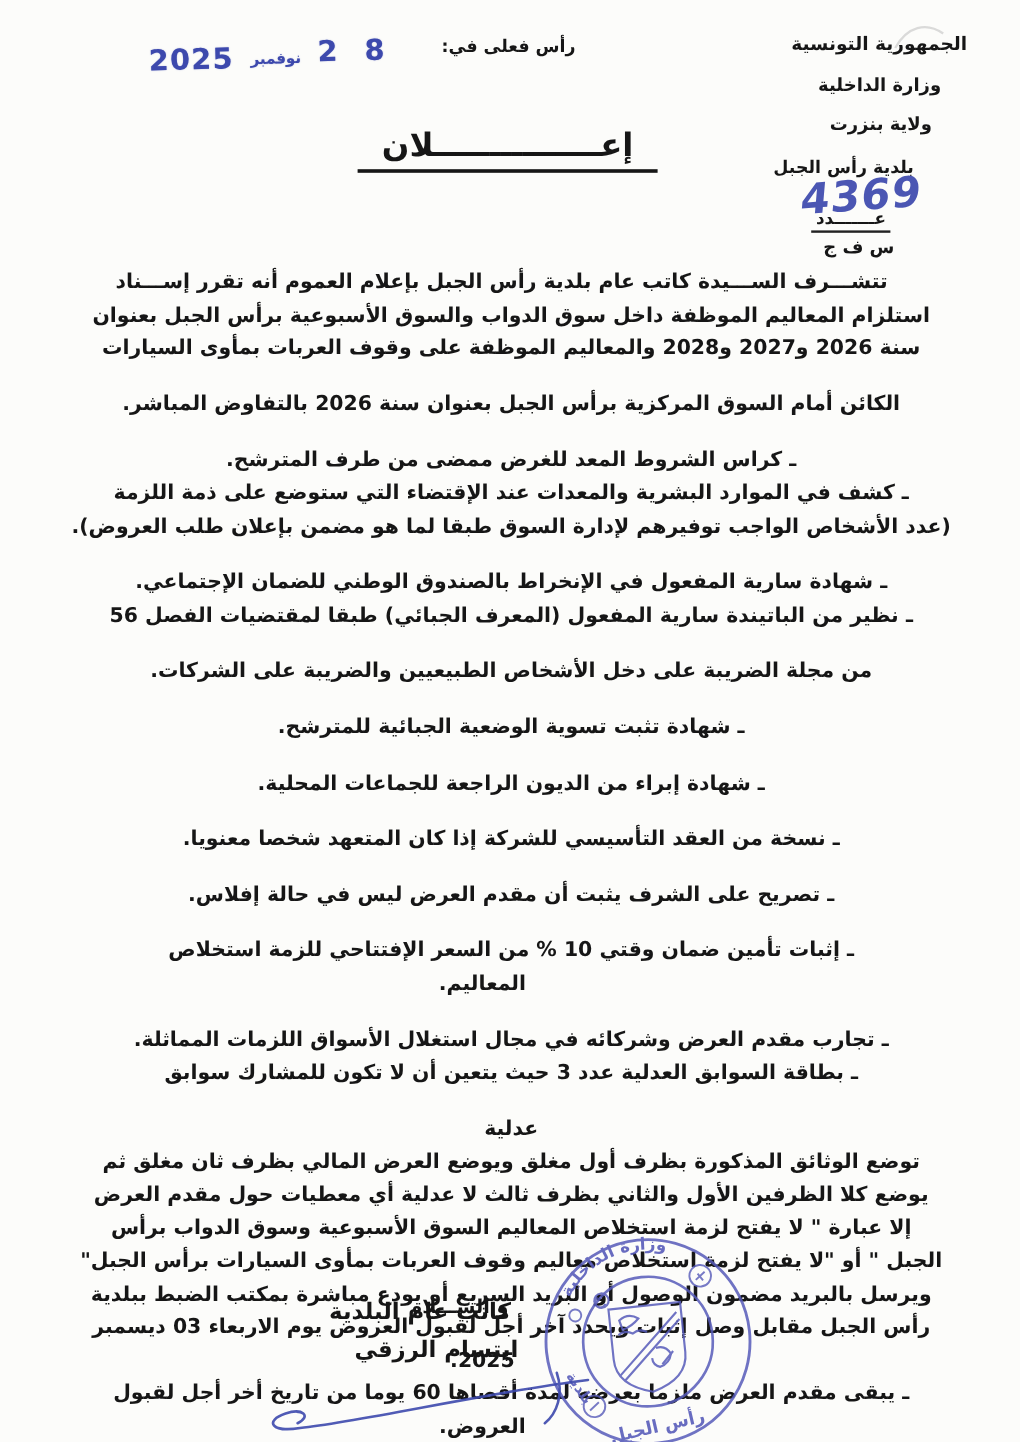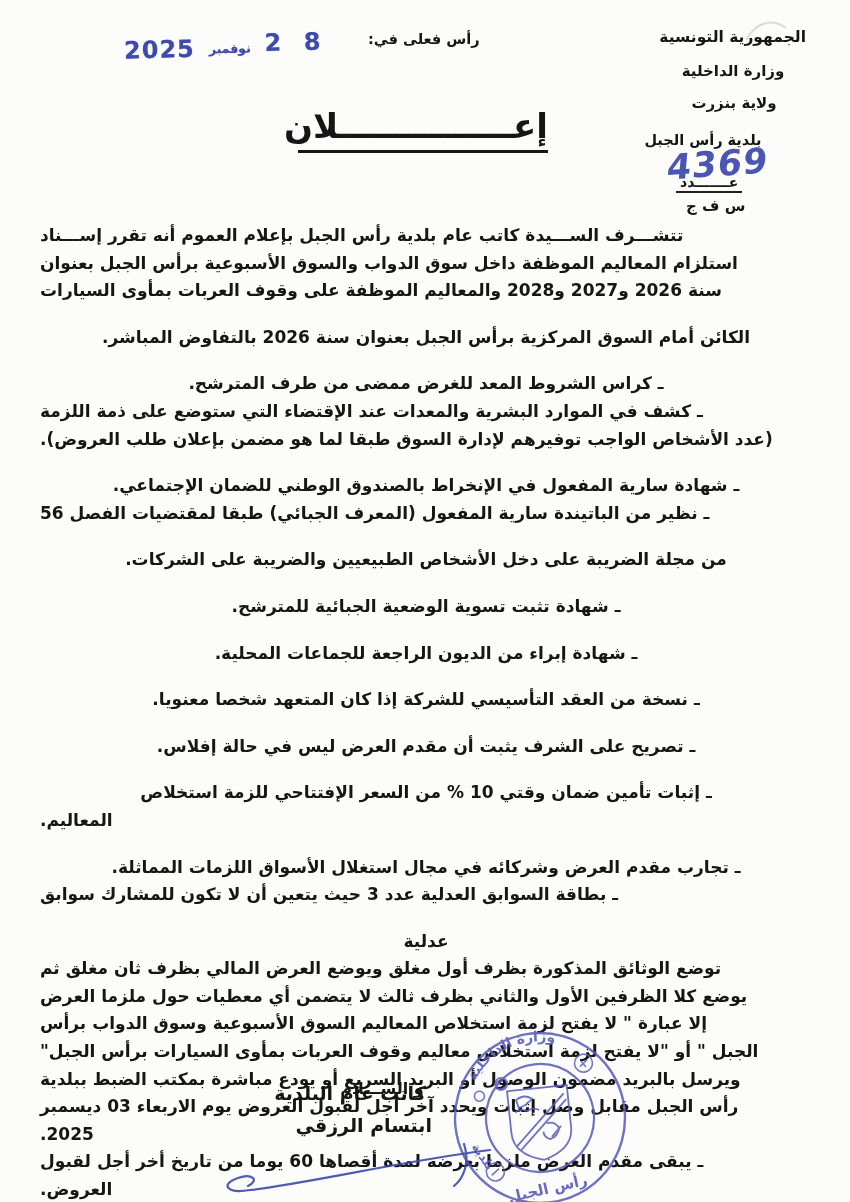--- a/index.html
+++ b/index.html
@@ -26,26 +26,26 @@
   
   .placeline{position:absolute;top:31px;left:368px;font-size:14.5px;font-weight:bold;direction:rtl;white-space:nowrap;}
   .datestamp{position:absolute;top:34px;left:124px;display:flex;align-items:baseline;gap:14px;
              color:var(--stamp_blue,#3d49ad);transform:rotate(-1.5deg);direction:ltr;
              text-shadow:0 0 1px rgba(61,73,173,.55);}
   .ds-year{font-size:24px;font-weight:bold;letter-spacing:1px;}
   .ds-month{font-size:12.5px;font-weight:bold;position:relative;top:-3px;}
   .ds-day{font-size:24px;font-weight:bold;letter-spacing:7px;position:relative;top:-4px;}
   
   .title{position:absolute;top:106px;left:298px;width:250px;text-align:center;
-         font-size:34px;font-weight:bold;white-space:nowrap;
+         font-size:27px;font-weight:bold;white-space:nowrap;
          border-bottom:3px solid #161616;padding-bottom:4px;direction:rtl;}
   
   .body{position:absolute;top:222px;left:40px;right:38px;direction:rtl;}
   .bl{height:27.6px;line-height:27.6px;font-size:17px;font-weight:bold;
-      text-align:left;white-space:nowrap;}
+      text-align:center;white-space:nowrap;}
   .bl.c{text-align:center;margin-top:19px;}
   .bl.ri{padding-right:48px;}
   .bl.ind{padding-right:16px;}
   
   .salut{position:absolute;top:1038px;left:330px;width:104px;text-align:center;
          font-size:16px;font-weight:bold;direction:rtl;white-space:nowrap;margin-top:41px;}
   .role{position:absolute;top:1082px;left:262px;width:176px;text-align:center;
         font-size:19px;font-weight:bold;direction:rtl;white-space:nowrap;}
   .name{position:absolute;top:1114px;left:268px;width:164px;text-align:right;
         font-size:19px;font-weight:bold;direction:rtl;white-space:nowrap;}
@@ -97,21 +97,21 @@
     <div class="bl c">ـ شهادة تثبت تسوية الوضعية الجبائية للمترشح.</div>
     <div class="bl c">ـ شهادة إبراء من الديون الراجعة للجماعات المحلية.</div>
     <div class="bl c">ـ نسخة من العقد التأسيسي للشركة إذا كان المتعهد شخصا معنويا.</div>
     <div class="bl c">ـ تصريح على الشرف يثبت أن مقدم العرض ليس في حالة إفلاس.</div>
     <div class="bl c">ـ إثبات تأمين ضمان وقتي 10 % من السعر الإفتتاحي للزمة استخلاص</div>
     <div class="bl ri">المعاليم.</div>
     <div class="bl c">ـ تجارب مقدم العرض وشركائه في مجال استغلال الأسواق اللزمات المماثلة.</div>
     <div class="bl">ـ  بطاقة السوابق العدلية عدد 3 حيث يتعين أن لا تكون للمشارك سوابق</div>
     <div class="bl c">عدلية</div>
     <div class="bl">توضع الوثائق المذكورة بظرف أول مغلق ويوضع العرض المالي بظرف ثان مغلق ثم</div>
-    <div class="bl">يوضع كلا الظرفين الأول والثاني بظرف ثالث لا يتضمن أي معطيات حول ملزما العرض</div>
+    <div class="bl">يوضع كلا الظرفين الأول والثاني بظرف ثالث لا عدلية أي معطيات حول مقدم العرض</div>
     <div class="bl">إلا عبارة " لا يفتح لزمة استخلاص المعاليم السوق الأسبوعية وسوق الدواب برأس</div>
     <div class="bl">الجبل " أو "لا يفتح لزمة استخلاص معاليم وقوف العربات بمأوى السيارات برأس الجبل"</div>
     <div class="bl">ويرسل بالبريد مضمون الوصول أو البريد السريع أو يودع مباشرة بمكتب الضبط ببلدية</div>
     <div class="bl">رأس الجبل مقابل وصل إثبات ويحدد آخر أجل لقبول العروض يوم الاربعاء 03 ديسمبر</div>
     <div class="bl ri">2025.</div>
     <div class="bl">ـ يبقى مقدم العرض ملزما بعرضه لمدة أقصاها 60 يوما من تاريخ أخر أجل لقبول</div>
     <div class="bl ri">العروض.</div>
   </div>
 
   <div class="salut">و الســـلام</div>

